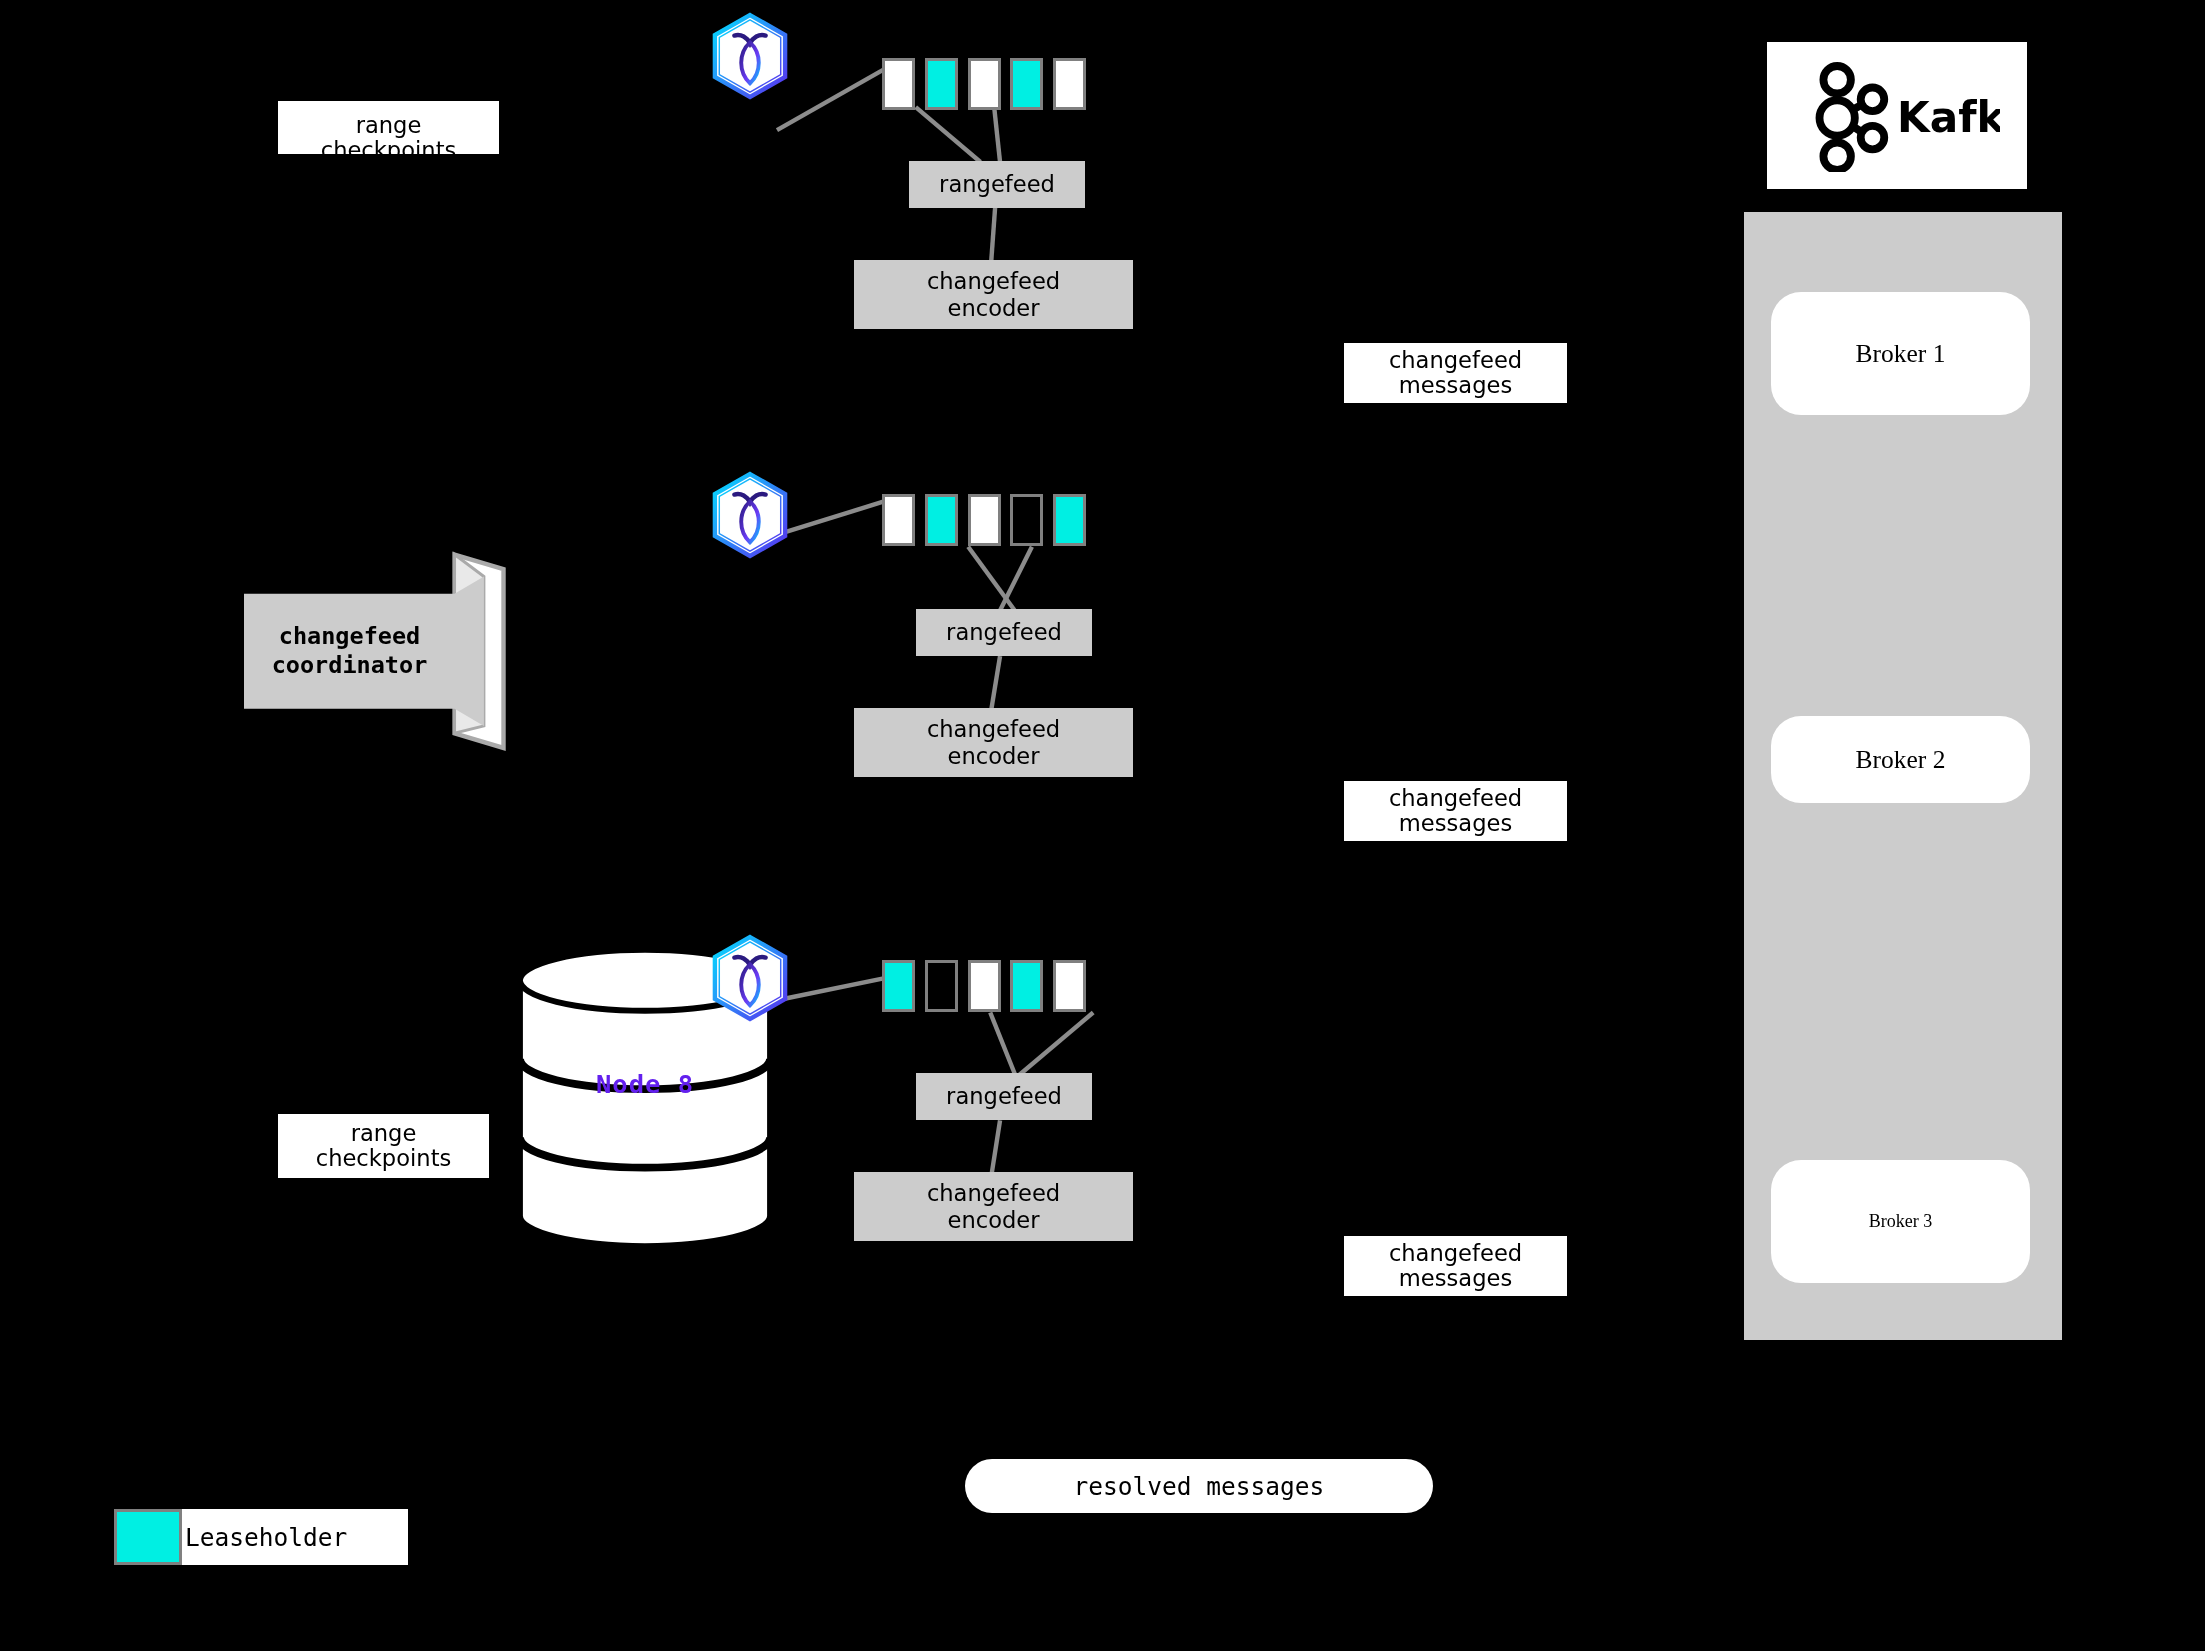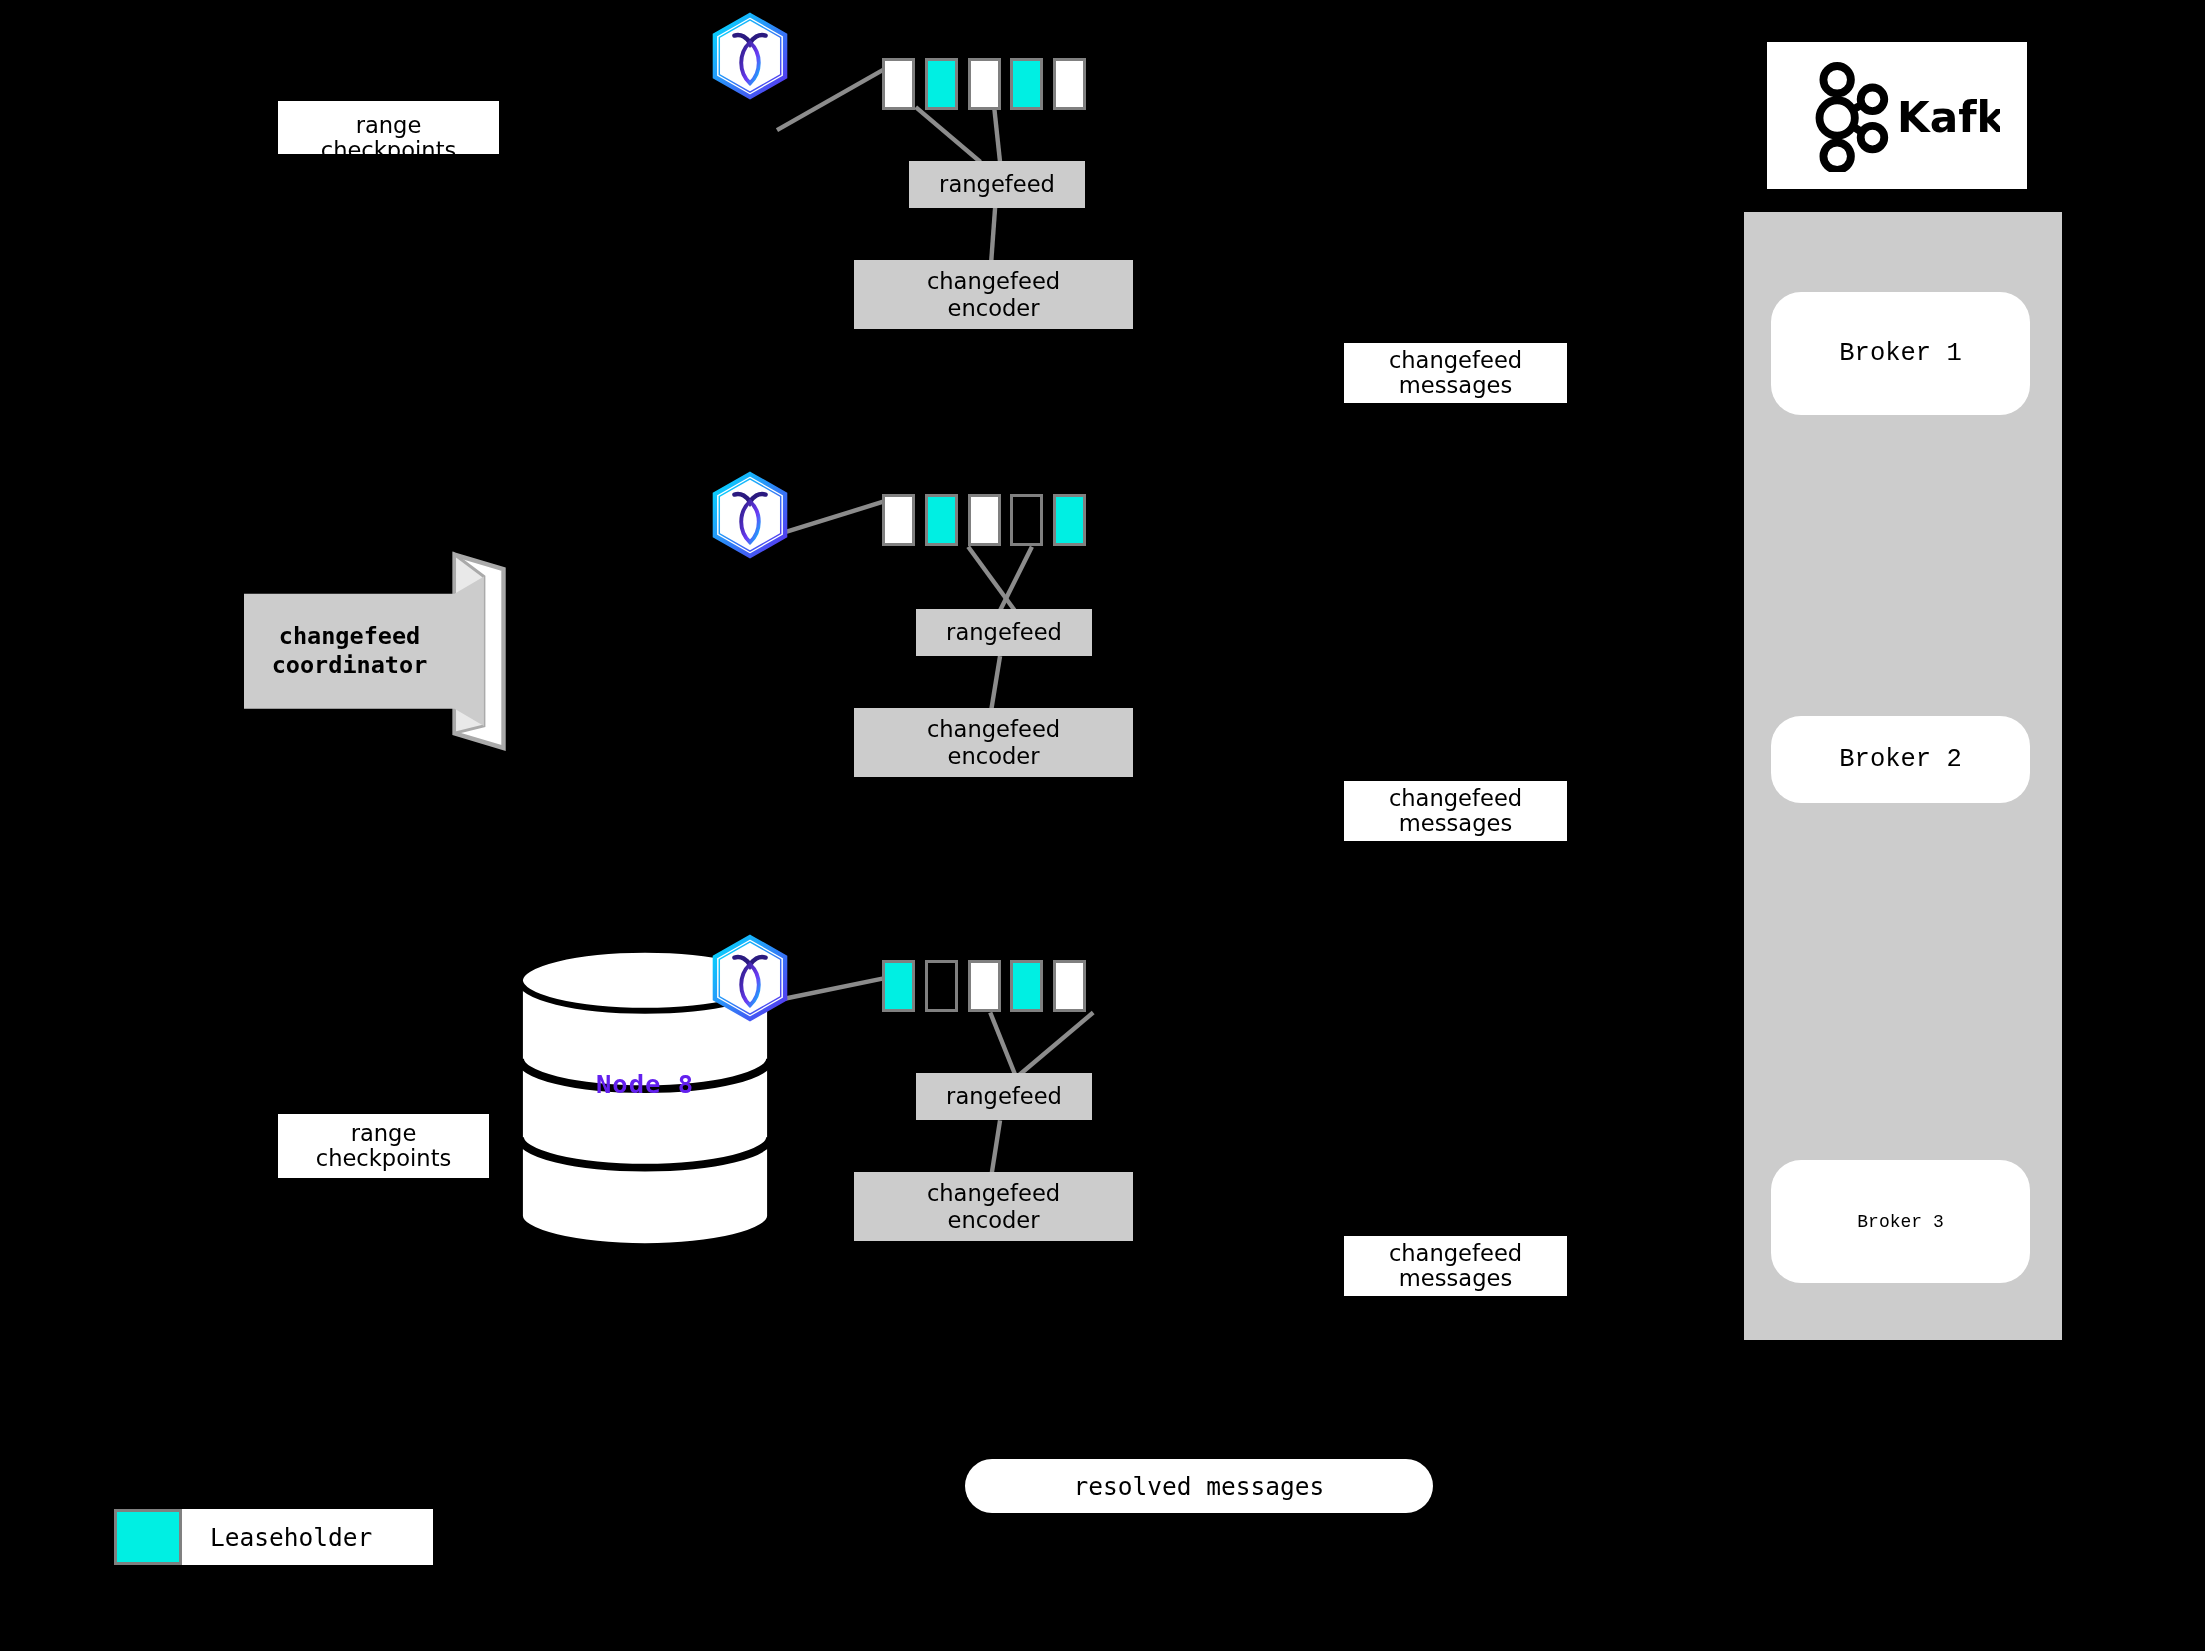--- a/index.html
+++ b/index.html
@@ -26,30 +26,30 @@
   .cyl{position:absolute;}
   .cyl svg{display:block;}
   .nodelabel{position:absolute;width:100%;text-align:center;color:#6320ee;
              font-family:"DejaVu Sans Mono","Liberation Mono",monospace;
              font-weight:bold;letter-spacing:1px;}
 
   
   .kpanel{background:#cccccc;}
   .klogo{background:#ffffff;display:flex;align-items:center;justify-content:center;}
   .broker{background:#ffffff;border-radius:30px;display:flex;align-items:center;justify-content:center;
-          color:#000;font-family:Liberation Mono, monospace;}
+          color:#000;font-family:Liberation Serif, serif;}
 
   
   .pill{background:#ffffff;border-radius:98px;display:flex;align-items:center;justify-content:center;
         color:#000;font-family:"DejaVu Sans Mono","Liberation Mono",monospace;}
 
   
   .swatch{box-sizing:border-box;border:3.4px solid #808080;}
   .legtext{background:#fff;color:#000;display:flex;align-items:center;
-           font-family:"DejaVu Sans Mono","Liberation Mono",monospace;padding-left:28px;}
+           font-family:"DejaVu Sans Mono","Liberation Mono",monospace;padding-left:3px;}
 
   
   .coordbox{background:#cccccc;color:#000;display:flex;align-items:center;justify-content:center;
             text-align:center;line-height:1.2;font-weight:bold;
             font-family:"DejaVu Sans Mono","Liberation Mono",monospace;}
 
   svg.lines{position:absolute;left:0;top:0;width:2205px;height:1652px;pointer-events:none;}
 </style>
 </head>
 <body>

